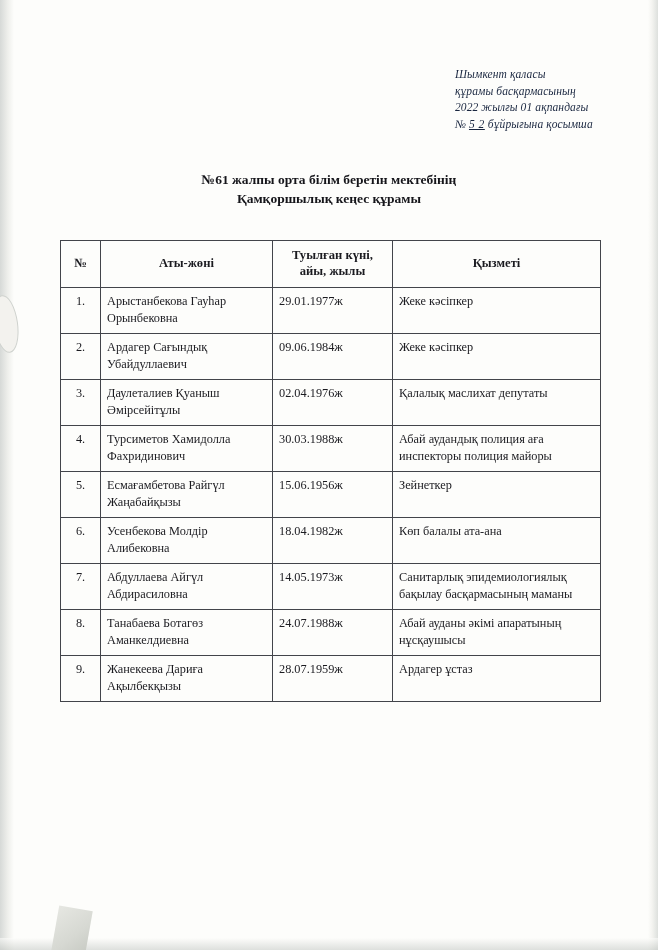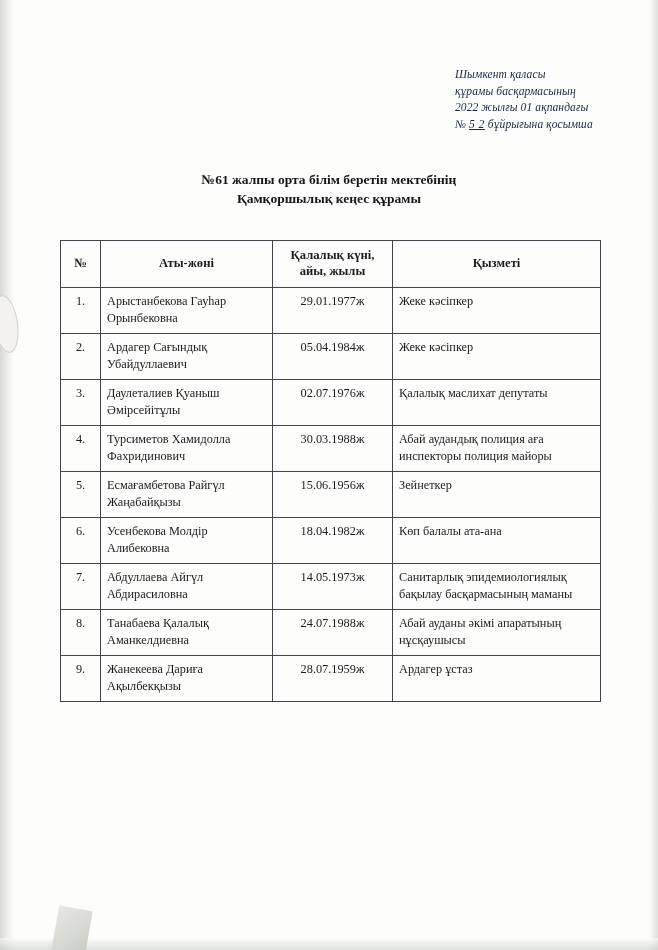--- a/index.html
+++ b/index.html
@@ -122,21 +122,20 @@
   col.c-name { width: 172px; }
   col.c-birth { width: 120px; }
   col.c-role { width: 208px; }
 
   td.num {
     text-align: center;
     font-size: 12.5px;
     padding-top: 6px;
   }
   td.birth {
-    text-align: center;
     font-size: 12.4px;
     padding-top: 6px;
   }
   td.name {
     padding-left: 10px;
   }
   td.role {
     padding-left: 10px;
   }
 </style>
@@ -173,43 +172,43 @@
         <col class="c-num">
         <col class="c-name">
         <col class="c-birth">
         <col class="c-role">
       </colgroup>
       <thead>
         <tr>
           <th>№</th>
           <th>Аты-жөні</th>
           <th>
-            <div>Қалалық күні,</div>
+            <div>Туылған күні,</div>
             <div>айы, жылы</div>
           </th>
           <th>Қызметі</th>
         </tr>
       </thead>
       <tbody>
         <tr>
           <td class="num">1.</td>
           <td class="name">Арыстанбекова Гауһар Орынбековна</td>
           <td class="birth">29.01.1977ж</td>
           <td class="role">Жеке кәсіпкер</td>
         </tr>
         <tr>
           <td class="num">2.</td>
           <td class="name">Ардагер Сағындық Убайдуллаевич</td>
-          <td class="birth">05.04.1984ж</td>
+          <td class="birth">09.06.1984ж</td>
           <td class="role">Жеке кәсіпкер</td>
         </tr>
         <tr>
           <td class="num">3.</td>
           <td class="name">Даулеталиев Қуаныш Әмірсейітұлы</td>
-          <td class="birth">02.07.1976ж</td>
+          <td class="birth">02.04.1976ж</td>
           <td class="role">Қалалық маслихат депутаты</td>
         </tr>
         <tr>
           <td class="num">4.</td>
           <td class="name">Турсиметов Хамидолла Фахридинович</td>
           <td class="birth">30.03.1988ж</td>
           <td class="role">Абай аудандық полиция аға инспекторы полиция майоры</td>
         </tr>
         <tr>
           <td class="num">5.</td>
@@ -224,21 +223,21 @@
           <td class="role">Көп балалы ата-ана</td>
         </tr>
         <tr>
           <td class="num">7.</td>
           <td class="name">Абдуллаева Айгүл Абдирасиловна</td>
           <td class="birth">14.05.1973ж</td>
           <td class="role">Санитарлық эпидемиологиялық бақылау басқармасының маманы</td>
         </tr>
         <tr>
           <td class="num">8.</td>
-          <td class="name">Танабаева Қалалық Аманкелдиевна</td>
+          <td class="name">Танабаева Ботагөз Аманкелдиевна</td>
           <td class="birth">24.07.1988ж</td>
           <td class="role">Абай ауданы әкімі апаратының нұсқаушысы</td>
         </tr>
         <tr>
           <td class="num">9.</td>
           <td class="name">Жанекеева Дариға Ақылбекқызы</td>
           <td class="birth">28.07.1959ж</td>
           <td class="role">Ардагер ұстаз</td>
         </tr>
       </tbody>

